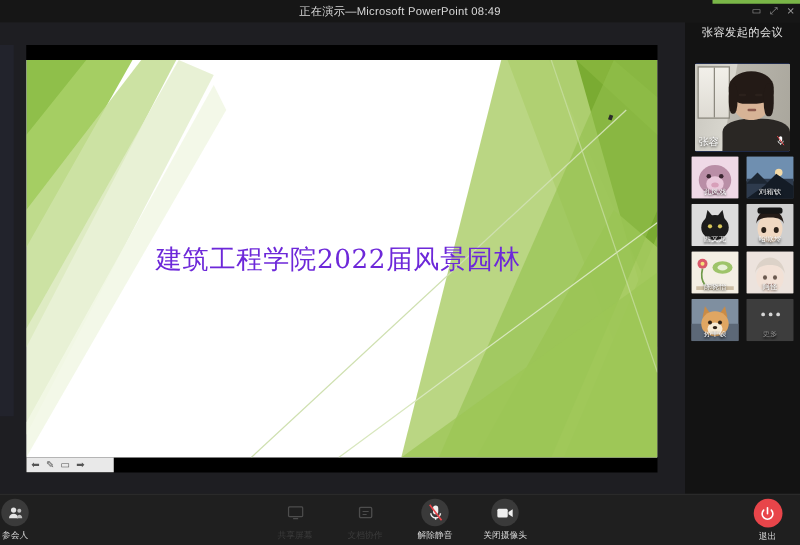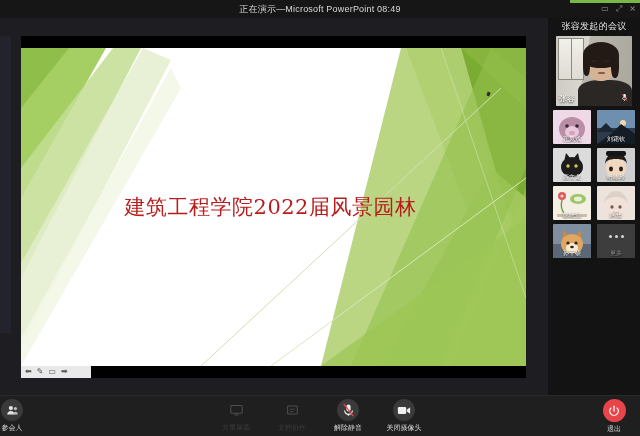--- a/index.html
+++ b/index.html
@@ -85,21 +85,21 @@
     left: 0; top: 0;
     width: 505px; height: 318px;
     display: flex;
     flex-direction: column;
     align-items: center;
     justify-content: center;
     gap: 24px;
     pointer-events: none;
   }
   .slide-line1, .slide-line2 {
-    color: #b91c1c;
+    color: #6d28d9;
     font-family: "DejaVu Serif", "Liberation Serif", serif;
     font-weight: 400;
     white-space: nowrap;
   }
   .slide-line1 { font-size: 21px; letter-spacing: 0.5px; margin-left: -6px; }
   .slide-line2 { font-size: 21px; letter-spacing: 0.5px; margin-left: -50px; }
 
   .cursor-dot {
     position: absolute;
     left: 466px; top: 44px;
@@ -139,21 +139,21 @@
     display: flex;
     align-items: center;
     justify-content: center;
     color: #e6e6e6;
     font-size: 9px;
     letter-spacing: 0.3px;
     white-space: nowrap;
   }
   .speaker {
     position: relative;
-    margin: 2px auto 0;
+    margin: 17px auto 0;
     width: 76px; height: 70px;
     background: #1d4ed8;
     overflow: hidden;
     border-radius: 1px;
   }
   .sp-wall {
     position: absolute; inset: 0;
     background: linear-gradient(100deg,#c9c7bf 0%, #d8d6ce 38%, #b9b6ad 39%, #a9a69c 100%);
   }
   .sp-window {

